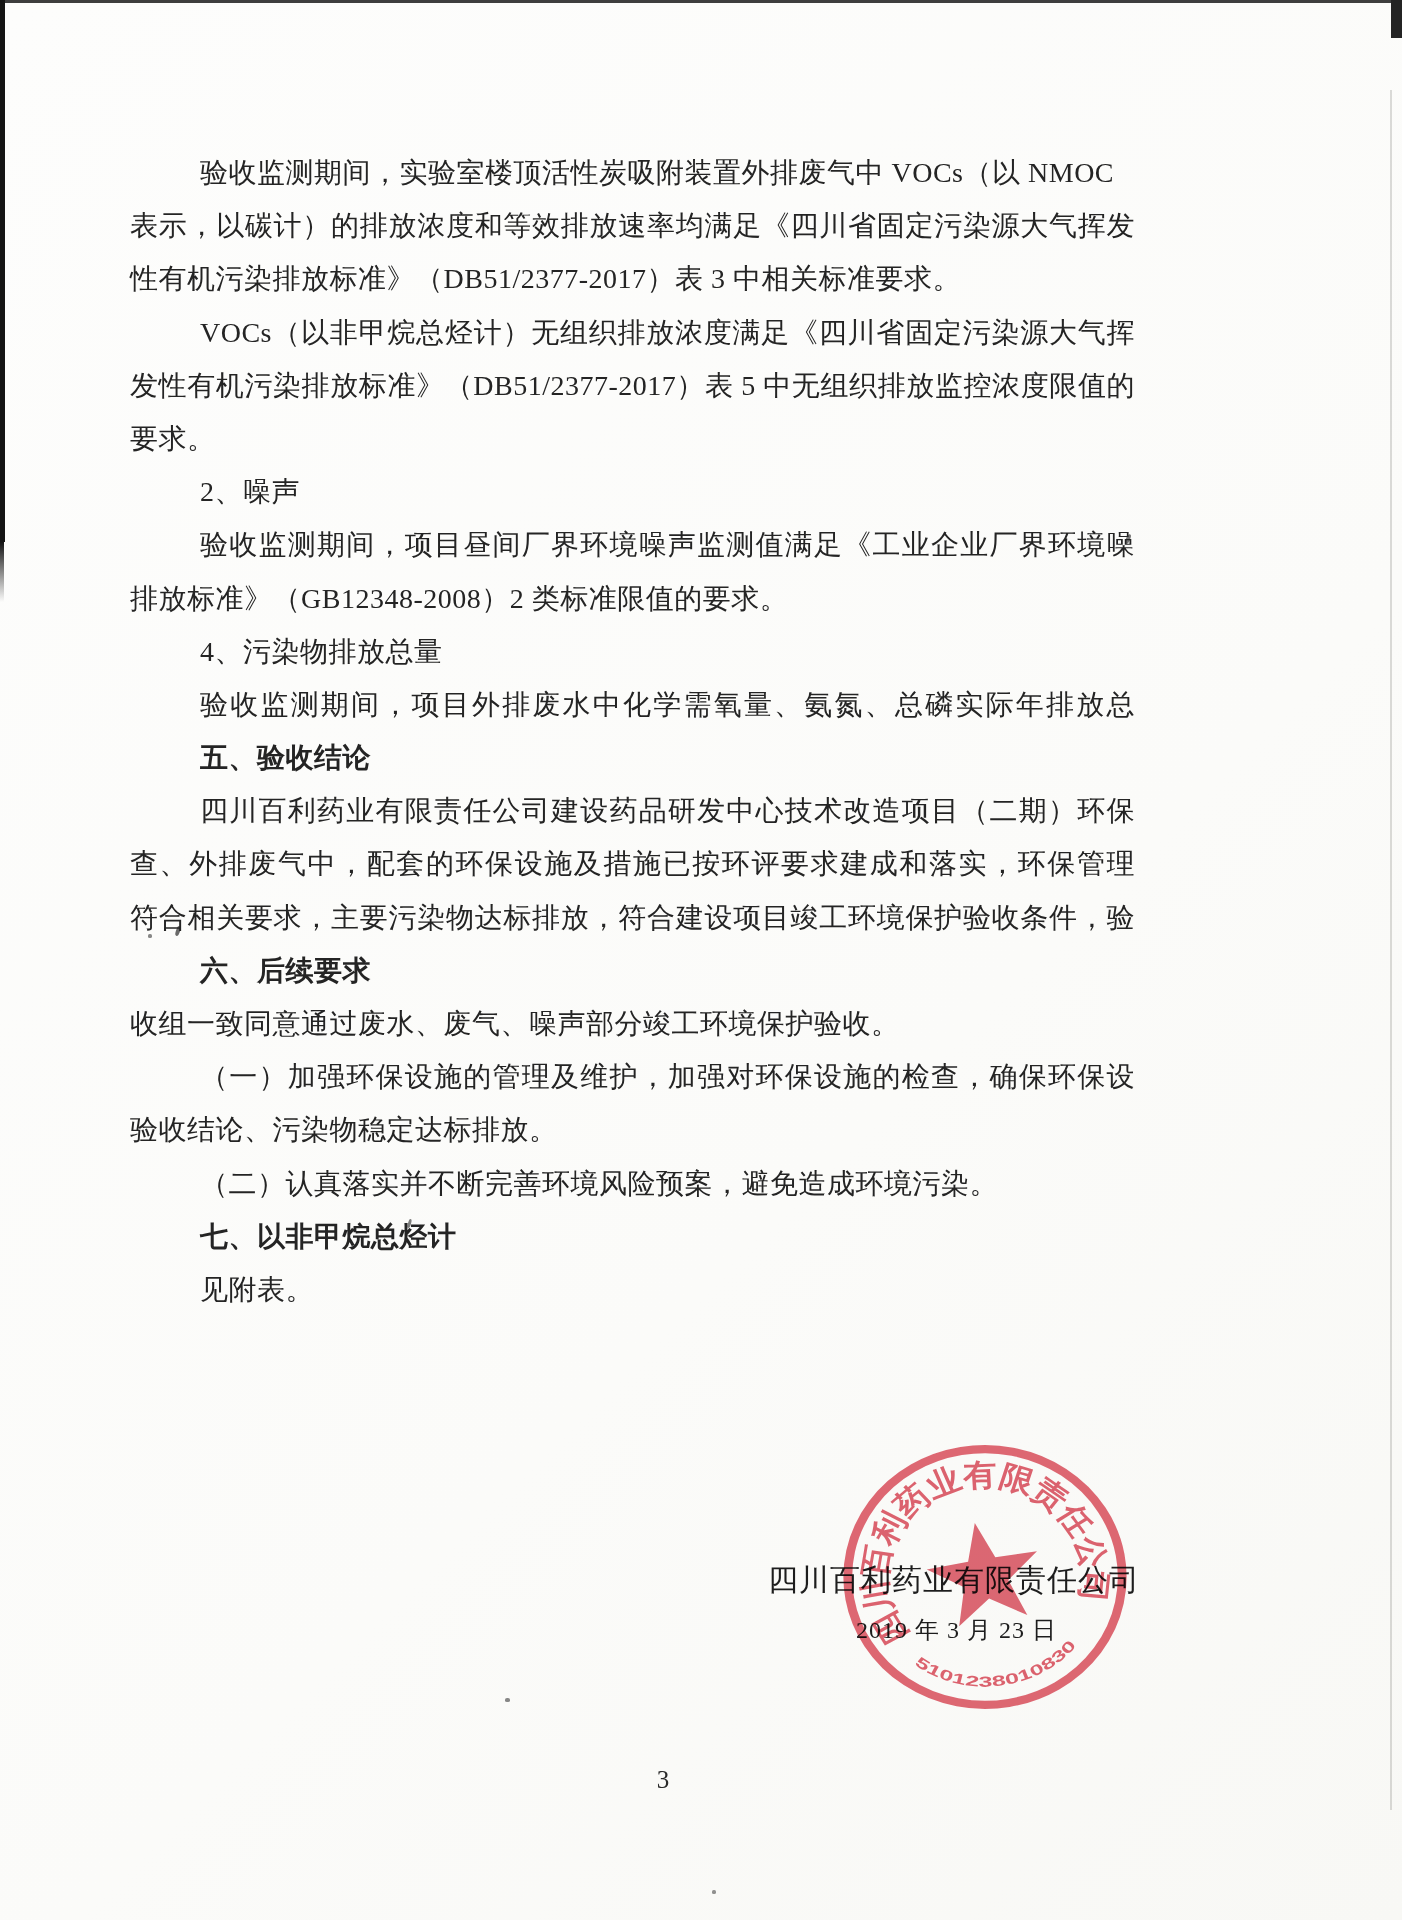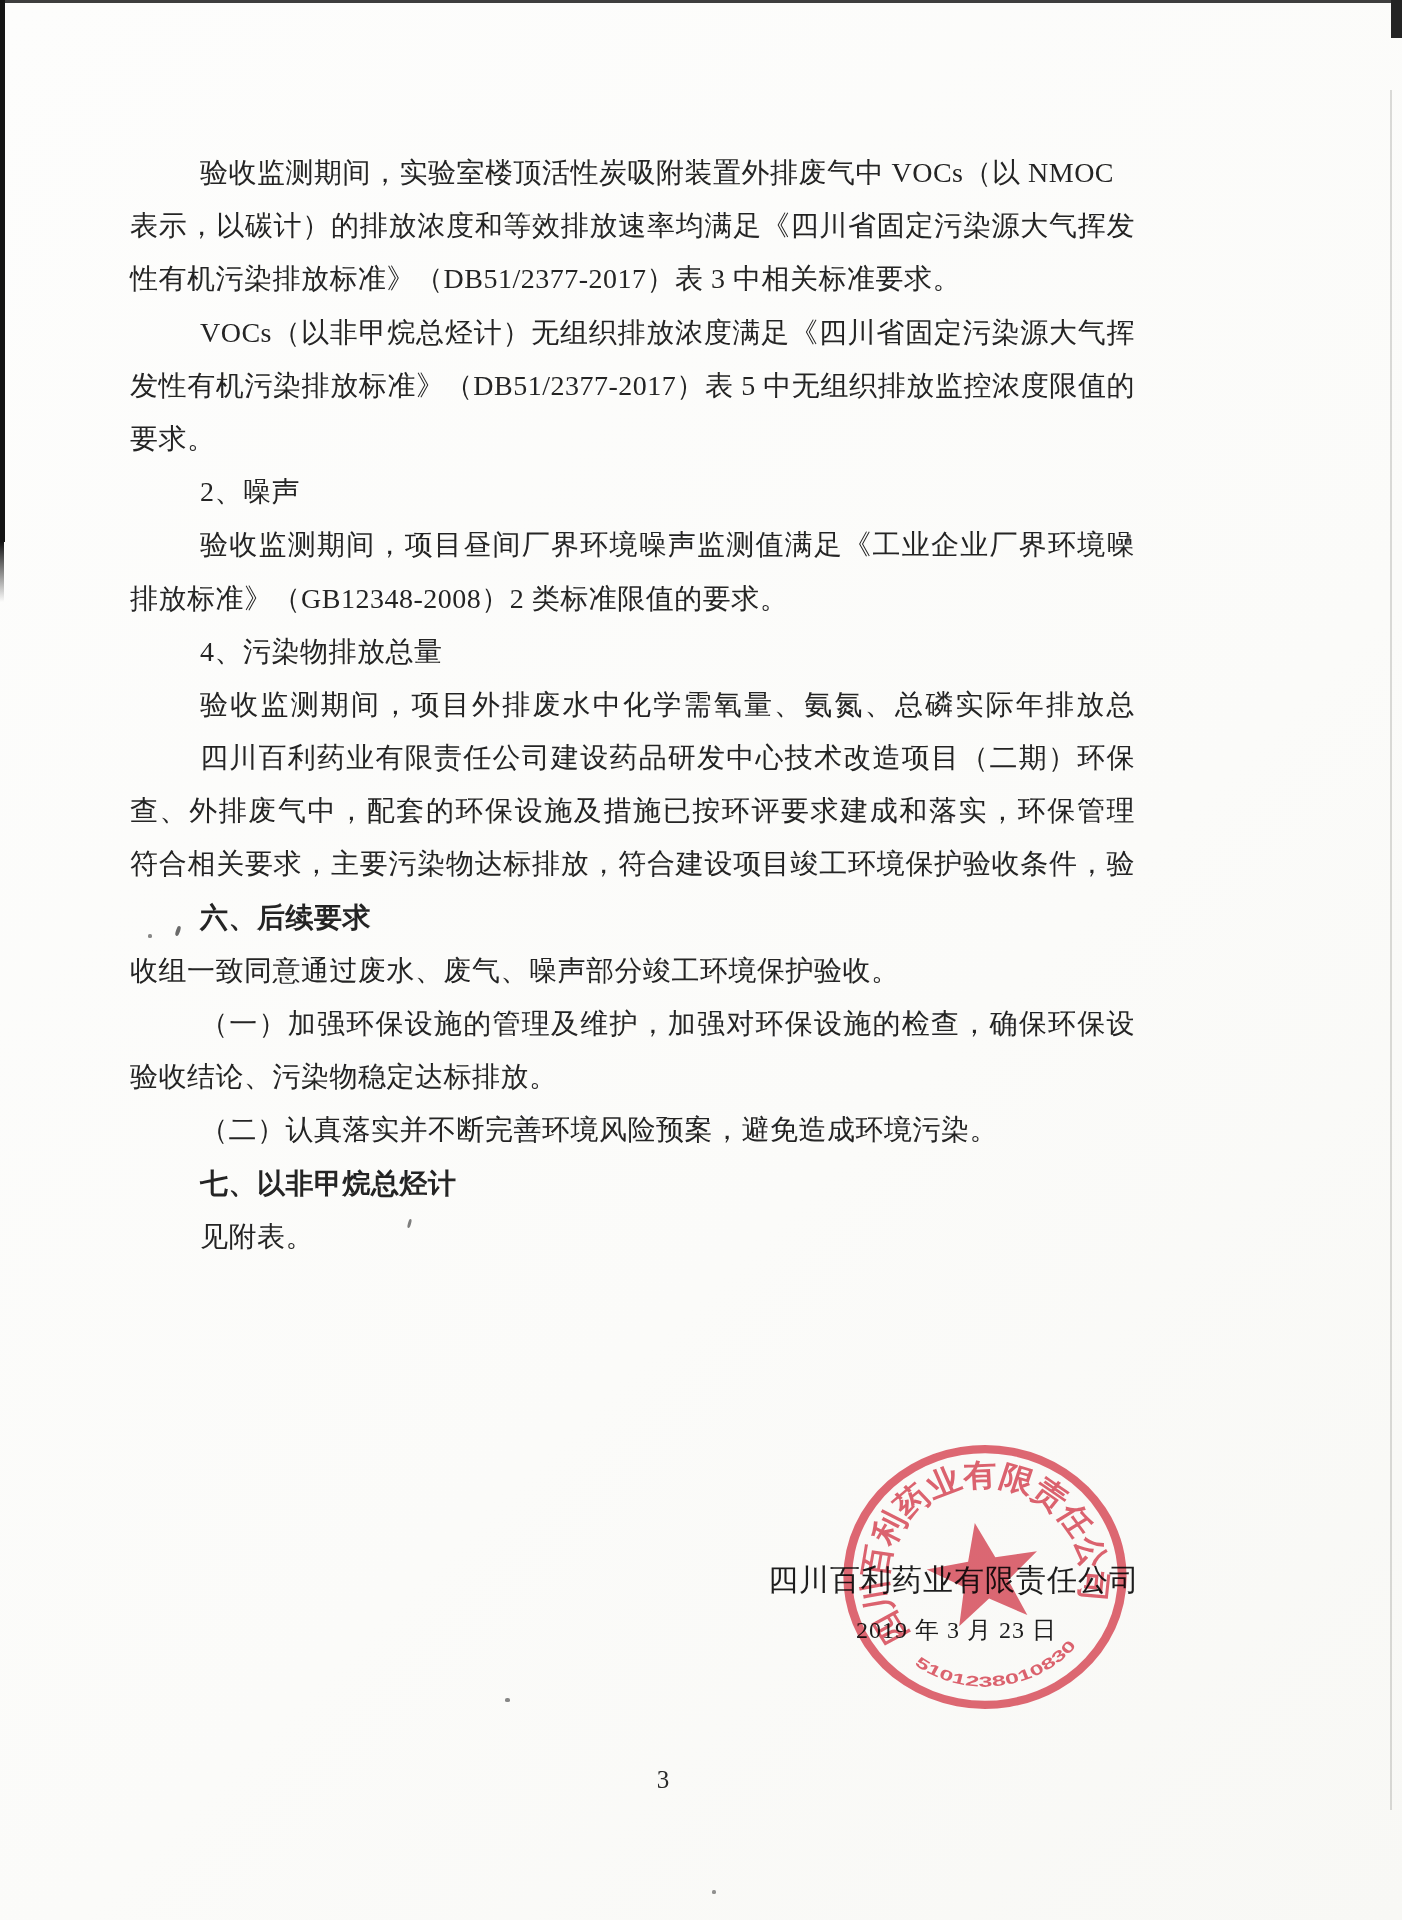--- a/index.html
+++ b/index.html
@@ -89,20 +89,21 @@
     <div class="ln fill">表示，以碳计）的排放浓度和等效排放速率均满足《四川省固定污染源大气挥发</div>
     <div class="ln">性有机污染排放标准》（DB51/2377-2017）表 3 中相关标准要求。</div>
     <div class="ln ind fill">VOCs（以非甲烷总烃计）无组织排放浓度满足《四川省固定污染源大气挥</div>
     <div class="ln fill">发性有机污染排放标准》（DB51/2377-2017）表 5 中无组织排放监控浓度限值的</div>
     <div class="ln">要求。</div>
     <div class="ln ind">2、噪声</div>
     <div class="ln ind fill">验收监测期间，项目昼间厂界环境噪声监测值满足《工业企业厂界环境噪声</div>
     <div class="ln">排放标准》（GB12348-2008）2 类标准限值的要求。</div>
     <div class="ln ind">4、污染物排放总量</div>
     <div class="ln ind fill">验收监测期间，项目外排废水中化学需氧量、氨氮、总磷实际年排放总量，</div>
+    <div class="ln ind bold">五、验收结论</div>
     <div class="ln ind fill">四川百利药业有限责任公司建设药品研发中心技术改造项目（二期）环保审</div>
     <div class="ln fill">查、外排废气中，配套的环保设施及措施已按环评要求建成和落实，环保管理</div>
     <div class="ln fill">符合相关要求，主要污染物达标排放，符合建设项目竣工环境保护验收条件，验</div>
     <div class="ln ind bold">六、后续要求</div>
     <div class="ln">收组一致同意通过废水、废气、噪声部分竣工环境保护验收。</div>
     <div class="ln ind fill">（一）加强环保设施的管理及维护，加强对环保设施的检查，确保环保设施</div>
     <div class="ln">验收结论、污染物稳定达标排放。</div>
     <div class="ln ind">（二）认真落实并不断完善环境风险预案，避免造成环境污染。</div>
     <div class="ln ind bold">七、以非甲烷总烃计</div>
     <div class="ln ind">见附表。</div>

